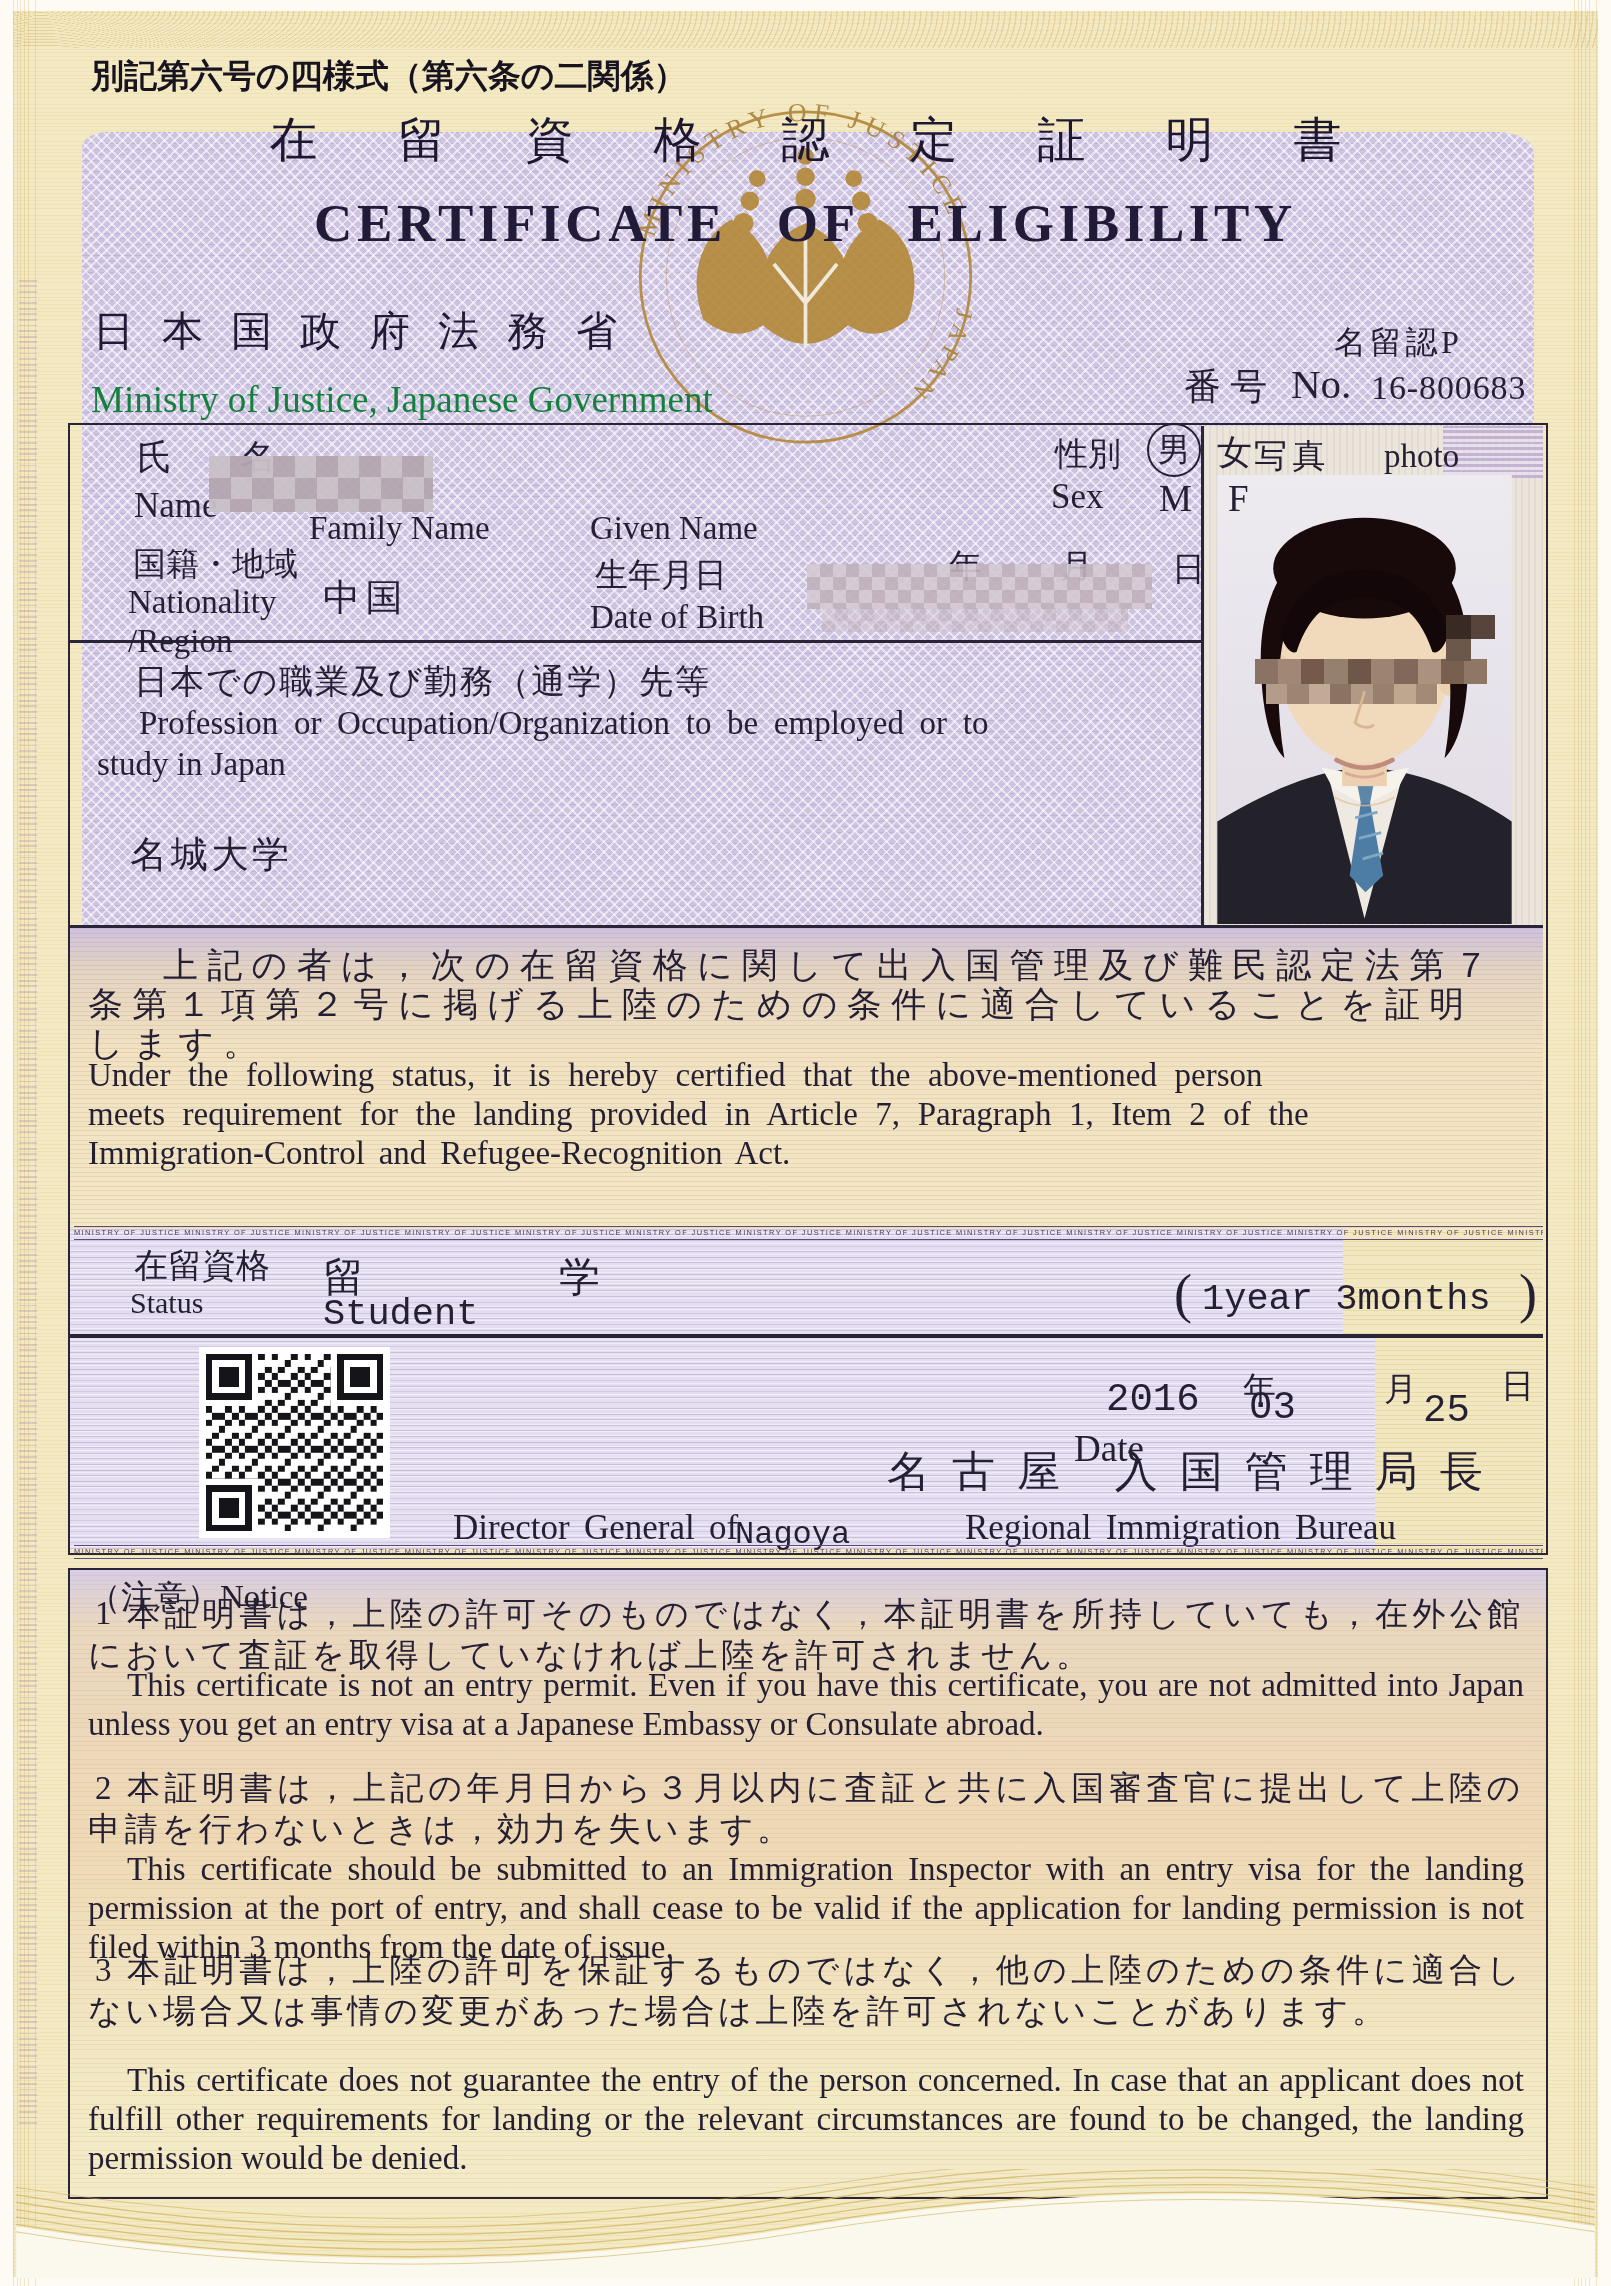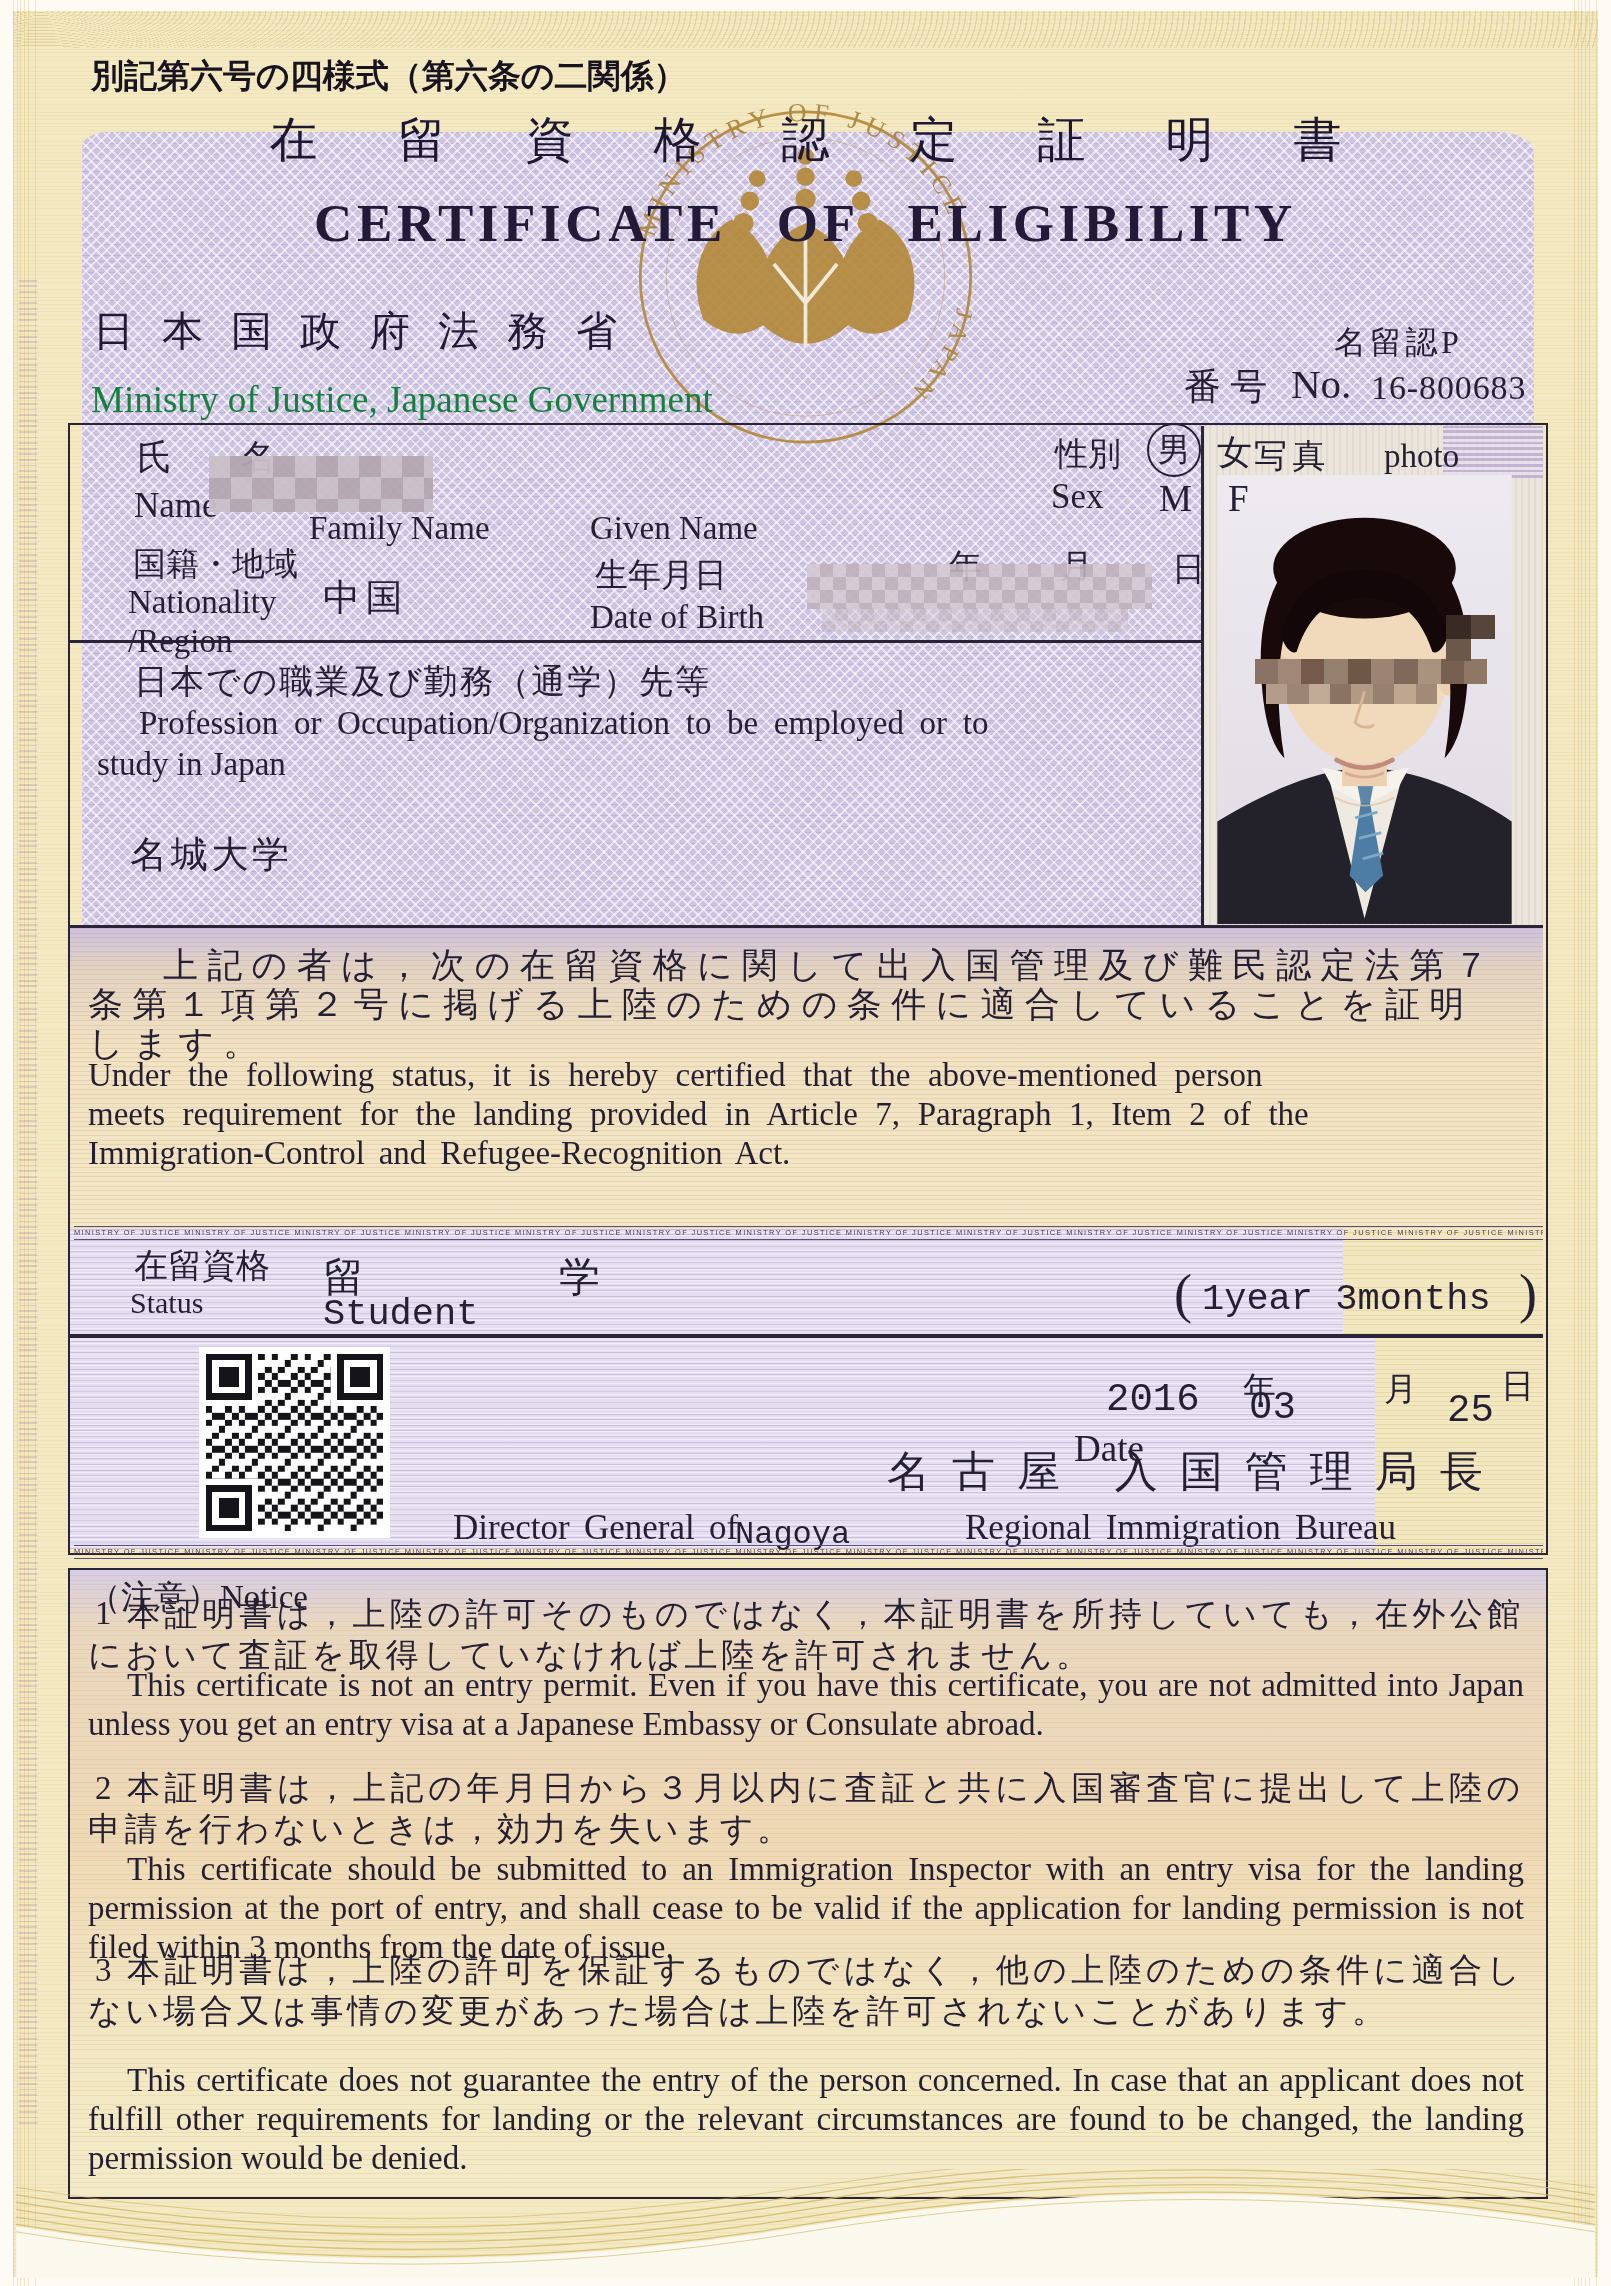--- a/index.html
+++ b/index.html
@@ -121,21 +121,21 @@
   #st-stu{left:323px;top:1293px;font-size:37px;}
   #st-po{left:1174px;top:1263px;font-size:54px;font-weight:300;}
   #st-per{left:1202px;top:1278px;font-size:37px;}
   #st-pc{left:1519px;top:1263px;font-size:54px;font-weight:300;}
   
   #qr{left:199px;top:1347px;width:191px;height:191px;}
   #d-y{left:1106px;top:1378px;font-size:39px;}
   #d-ys{left:1243px;top:1367px;font-size:33px;}
   #d-m{left:1249px;top:1386px;font-size:39px;text-align:right;}
   #d-ms{left:1384px;top:1367px;font-size:33px;}
-  #d-d{left:1423px;top:1389px;font-size:39px;margin-left:24px;}
+  #d-d{left:1423px;top:1389px;font-size:39px;}
   #d-ds{left:1501px;top:1364px;font-size:33px;}
   #d-lab{left:1074px;top:1427px;font-size:37px;}
   #dir-ja{left:887px;top:1443px;font-size:43px;letter-spacing:22px;}
   #dir-e1{left:453px;top:1508px;font-size:35px;word-spacing:5.6px;}
   #dir-city{left:735px;top:1516px;font-size:32px;}
   #dir-e2{left:965px;top:1508px;font-size:35px;word-spacing:5.6px;}
   
   #nt-head{left:88px;top:1575px;font-size:33px;}
   .nt-num{font-size:33px;font-family:"Liberation Serif",serif;}
   #nt-n1{left:95px;top:1595px;} #nt-n2{left:95px;top:1770px;} #nt-n3{left:95px;top:1952px;}

